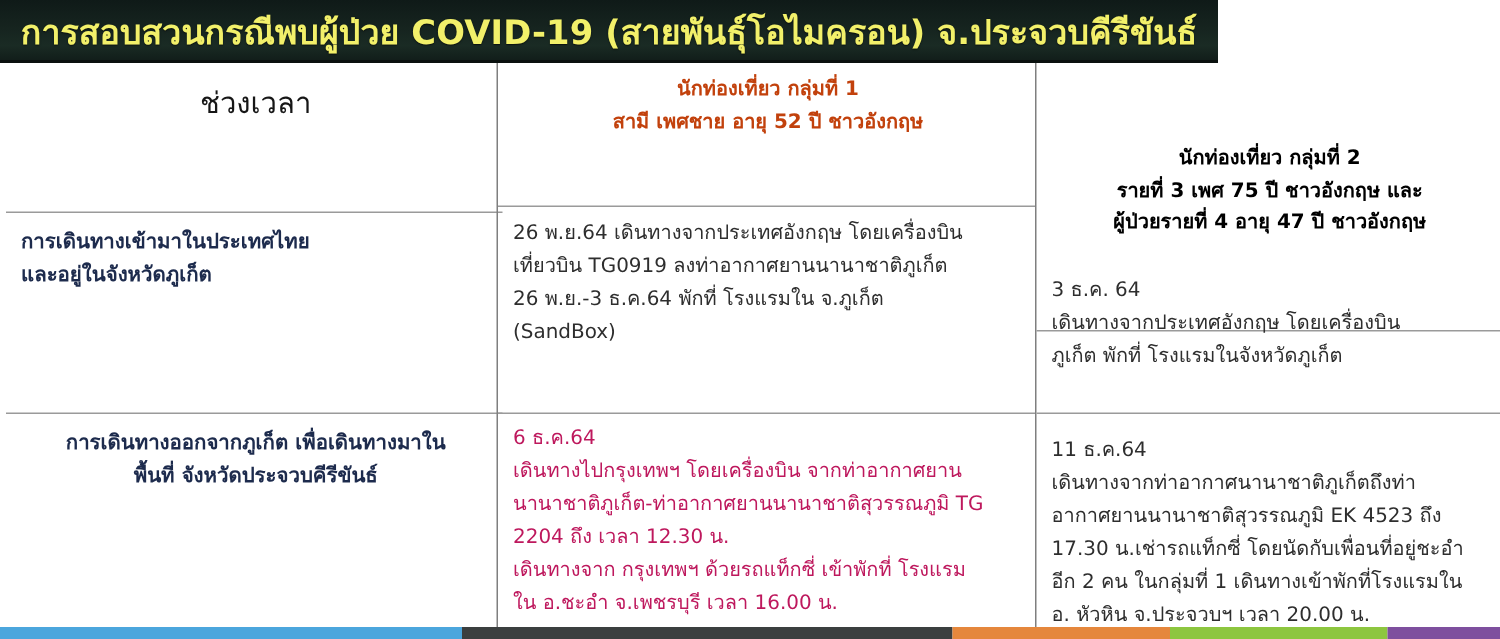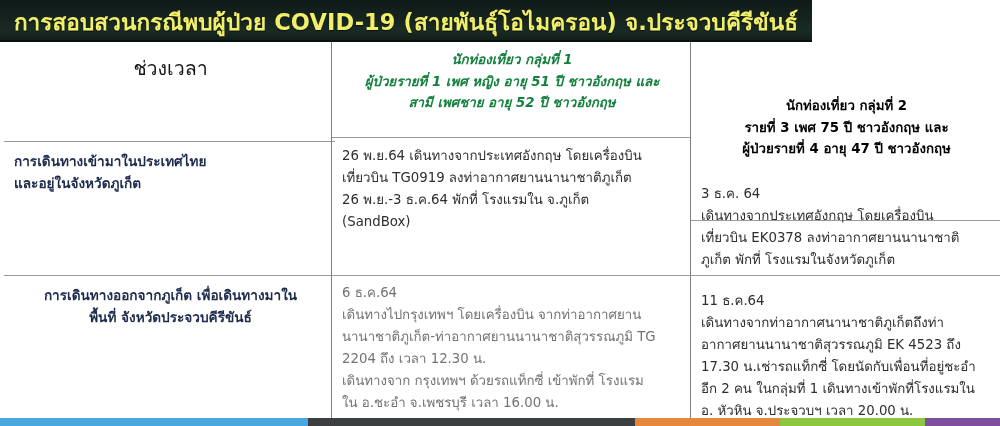--- a/index.html
+++ b/index.html
@@ -165,55 +165,53 @@
     </div>
 
     <div class="cell time-cell r2-time" style="color: rgb(29, 43, 77);">
       <span class="ln">การเดินทางออกจากภูเก็ต เพื่อเดินทางมาใน</span>
       <span class="ln">พื้นที่ จังหวัดประจวบคีรีขันธ์</span>
     </div>
   </div>
 
   <div class="col col-g1">
 
-    <div class="cell hdr-group hdr-g1" style="color: #15803d; font-style: italic;">
+    <div class="cell hdr-group hdr-g1" style="color: #c2410c;">
       <span class="hdr-line-title">นักท่องเที่ยว กลุ่มที่ 1</span>
-      <span class="hdr-line">ผู้ป่วยรายที่ 1 เพศ หญิง อายุ 51 ปี ชาวอังกฤษ และ</span>
       <span class="hdr-line-title">สามี เพศชาย อายุ 52 ปี ชาวอังกฤษ</span>
     </div>
 
     <div class="cell body-cell r1-g1" style="color: rgb(46, 46, 46);">
       <span class="ln">26 พ.ย.64 เดินทางจากประเทศอังกฤษ โดยเครื่องบิน</span>
       <span class="ln">เที่ยวบิน TG0919 ลงท่าอากาศยานนานาชาติภูเก็ต</span>
       <span class="ln">26 พ.ย.-3 ธ.ค.64 พักที่ โรงแรมใน จ.ภูเก็ต</span>
       <span class="ln">(SandBox)</span>
     </div>
 
-    <div class="cell body-cell r2-g1" style="color: #737373;">
+    <div class="cell body-cell r2-g1" style="color: #be185d;">
       <span class="ln">6 ธ.ค.64</span>
       <span class="ln">เดินทางไปกรุงเทพฯ โดยเครื่องบิน จากท่าอากาศยาน</span>
       <span class="ln">นานาชาติภูเก็ต-ท่าอากาศยานนานาชาติสุวรรณภูมิ TG</span>
       <span class="ln">2204 ถึง เวลา 12.30 น.</span>
       <span class="ln">เดินทางจาก กรุงเทพฯ ด้วยรถแท็กซี่ เข้าพักที่ โรงแรม</span>
       <span class="ln">ใน อ.ชะอำ จ.เพชรบุรี เวลา 16.00 น.</span>
     </div>
   </div>
 
   <div class="col col-g2">
 
     <div class="cell hdr-group hdr-g2" style="color: #000000; margin-top: 46px;">
       <span class="hdr-line-title">นักท่องเที่ยว กลุ่มที่ 2</span>
       <span class="hdr-line-title">รายที่ 3 เพศ 75 ปี ชาวอังกฤษ  และ</span>
       <span class="hdr-line-title">ผู้ป่วยรายที่ 4 อายุ 47 ปี ชาวอังกฤษ</span>
     </div>
 
     <div class="cell body-cell g2-cell r1-g2" style="color: rgb(46, 46, 46);">
       <span class="ln">3 ธ.ค. 64</span>
       <span class="ln">เดินทางจากประเทศอังกฤษ โดยเครื่องบิน</span>
-      <span class="ln">เที่ยวบิน EK0378 ลงท่าอากาศยานนานาชาติ</span>
       <span class="ln">ภูเก็ต พักที่ โรงแรมในจังหวัดภูเก็ต</span>
     </div>
 
     <div class="cell body-cell g2-cell r2-g2" style="color: rgb(46, 46, 46);">
       <span class="ln">11 ธ.ค.64</span>
       <span class="ln">เดินทางจากท่าอากาศนานาชาติภูเก็ตถึงท่า</span>
       <span class="ln">อากาศยานนานาชาติสุวรรณภูมิ EK 4523 ถึง</span>
       <span class="ln">17.30 น.เช่ารถแท็กซี่ โดยนัดกับเพื่อนที่อยู่ชะอำ</span>
       <span class="ln">อีก 2 คน ในกลุ่มที่ 1 เดินทางเข้าพักที่โรงแรมใน</span>
       <span class="ln">อ. หัวหิน จ.ประจวบฯ เวลา 20.00 น.</span>

